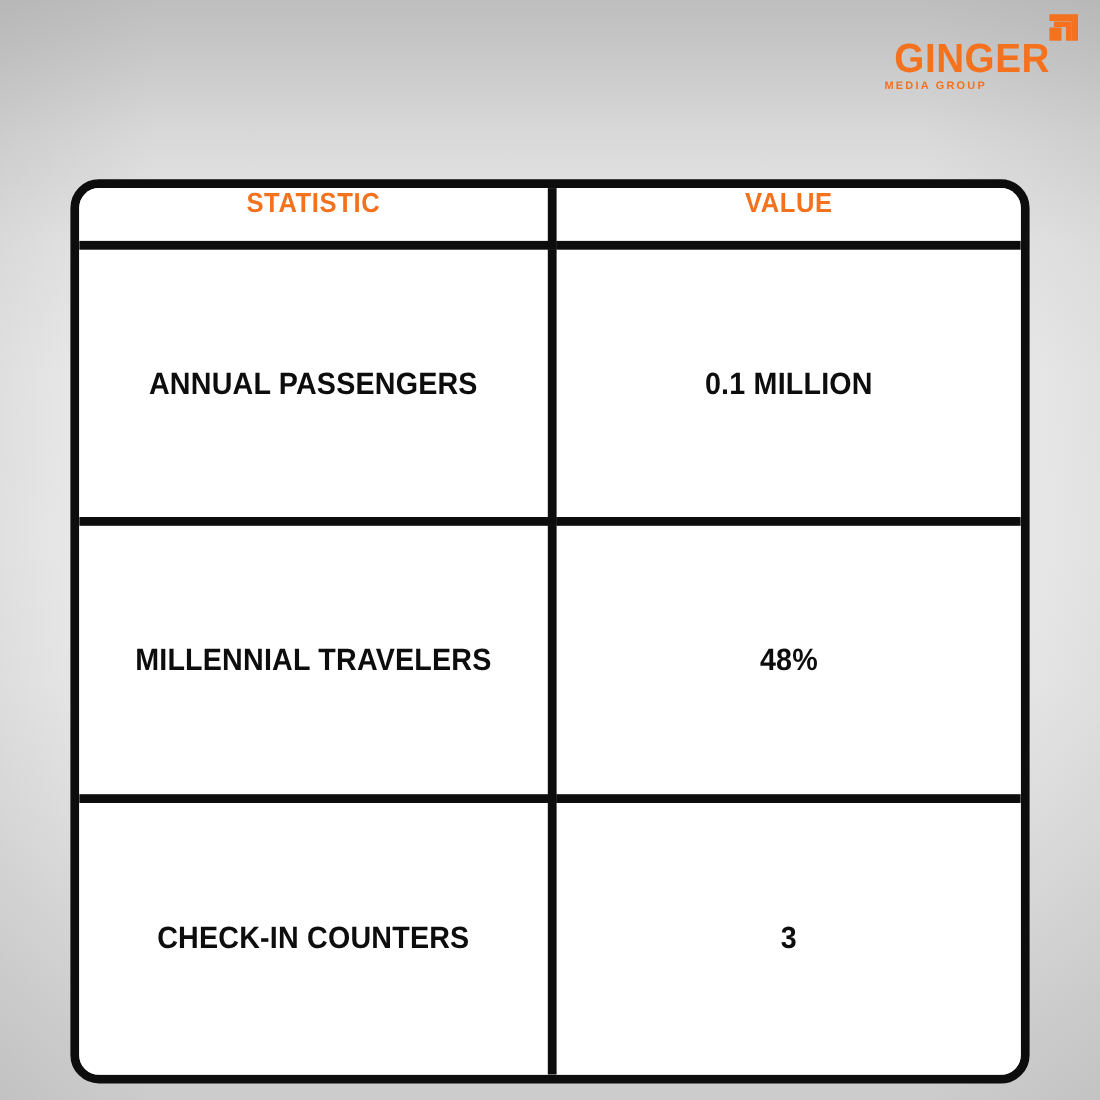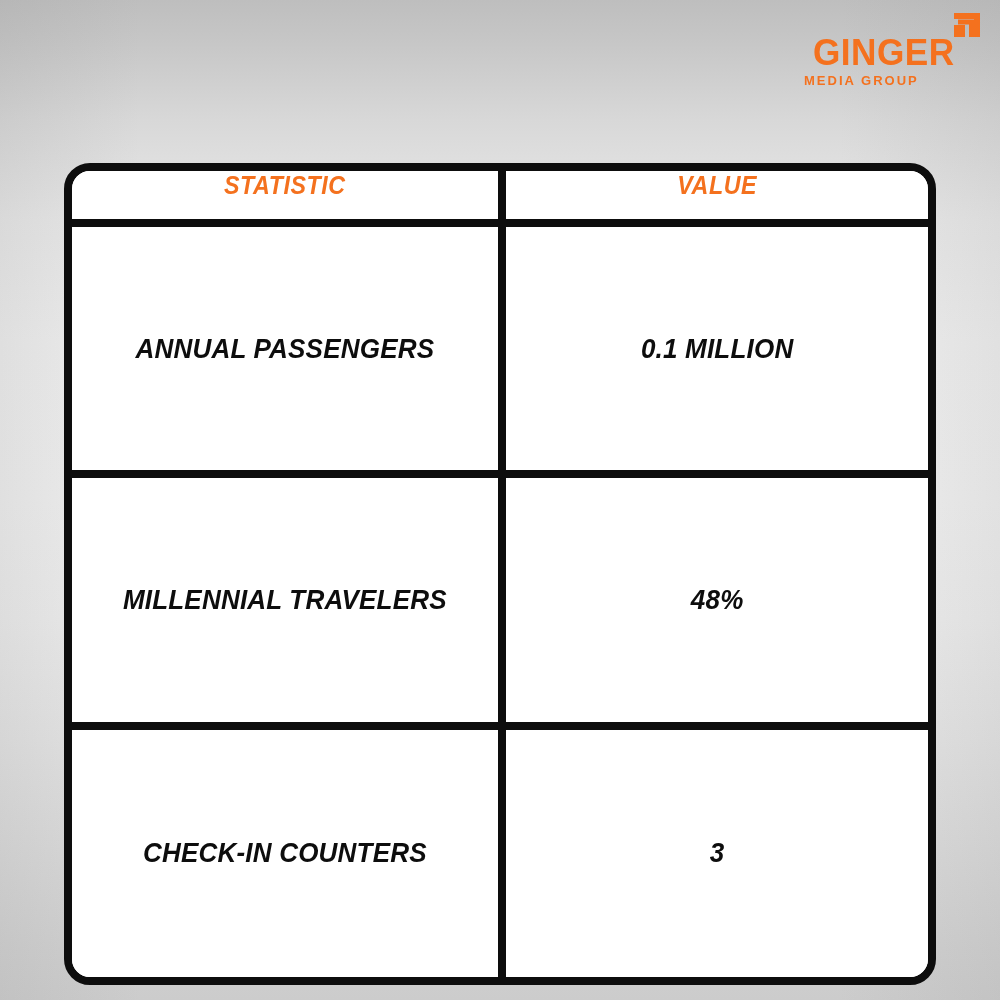--- a/index.html
+++ b/index.html
@@ -73,21 +73,21 @@
     transform: scaleX(0.95);
     transform-origin: right center;
     white-space: nowrap;
   }
   .logo-sub {
     display: block;
     margin-top: 3px;
     margin-right: 2px;
     font-family: "Liberation Sans", sans-serif;
     font-weight: 700;
-    font-size: 13px;
+    font-size: 10px;
     letter-spacing: 2.0px;
     color: #f4711e;
     white-space: nowrap;
   }
 
   
   .title-block {
     position: absolute;
     top: 38px;
     left: 0;
@@ -128,21 +128,20 @@
   }
   .stat-table col.col-stat { width: 50.2%; }
   .stat-table col.col-val  { width: 49.8%; }
 
   .stat-table th,
   .stat-table td {
     border: 0;
     padding: 0;
     vertical-align: middle;
     background: #ffffff;
-    font-style: italic;
   }
   
   .stat-table th.c-stat,
   .stat-table td.c-stat {
     border-right: 8px solid #0d0d0d;
   }
   
   .stat-table tr.r-head th,
   .stat-table tr.r-body:not(:last-child) td {
     border-bottom: 8px solid #0d0d0d;

